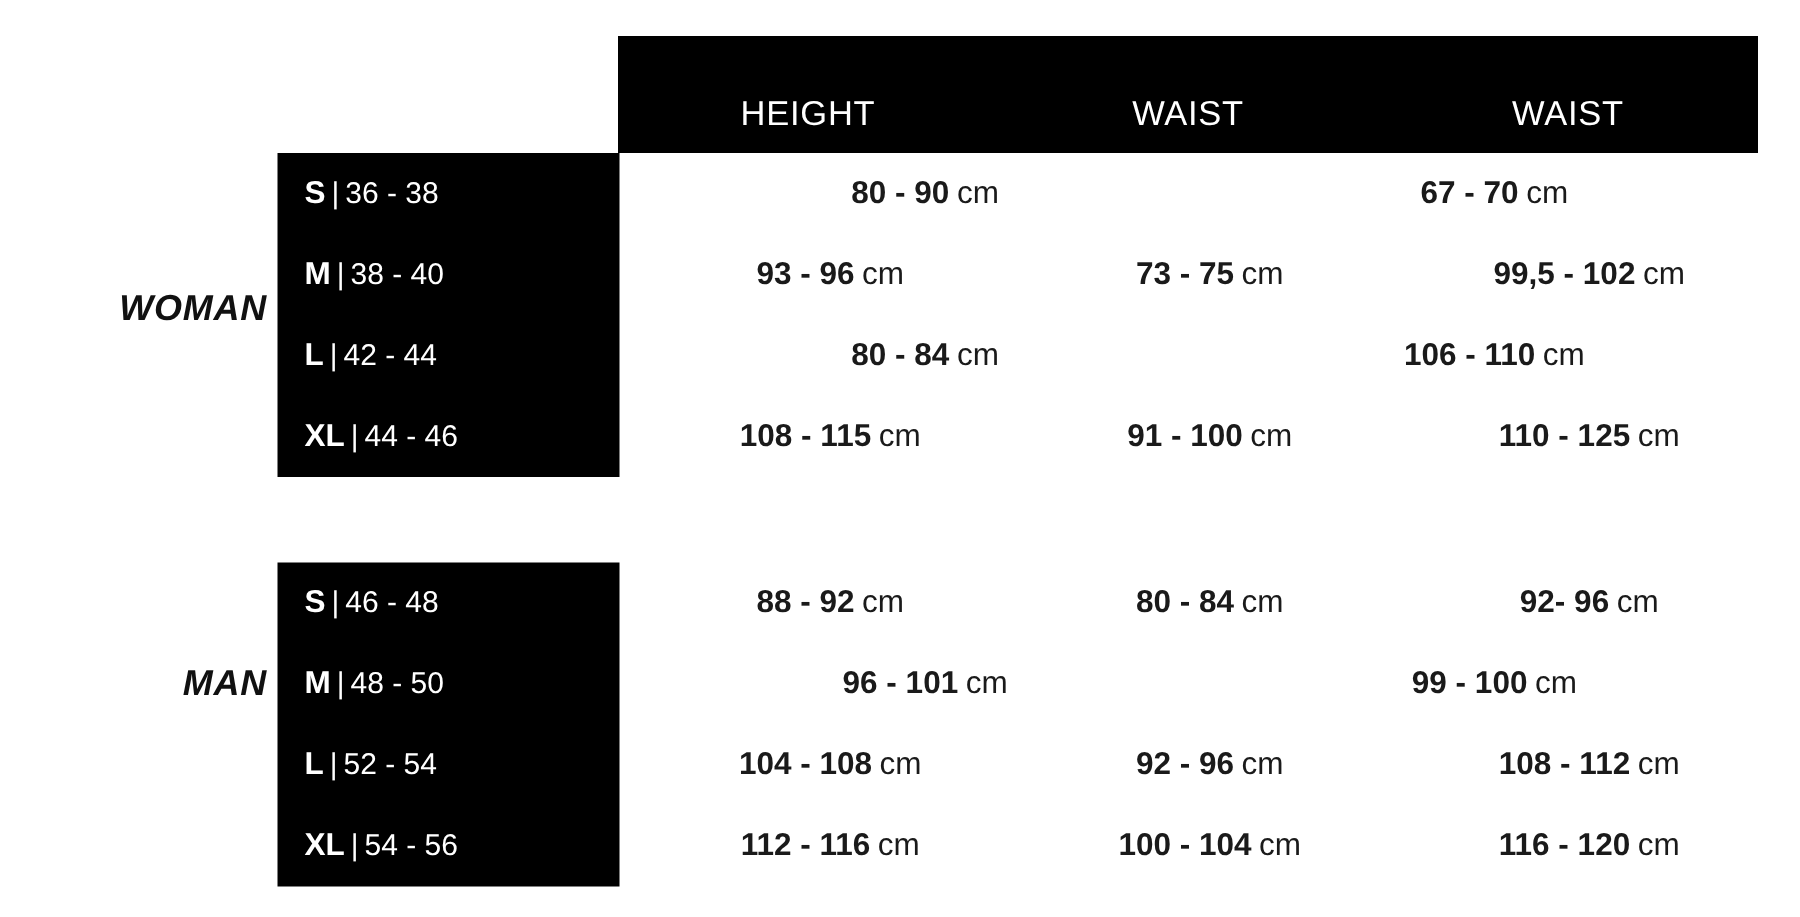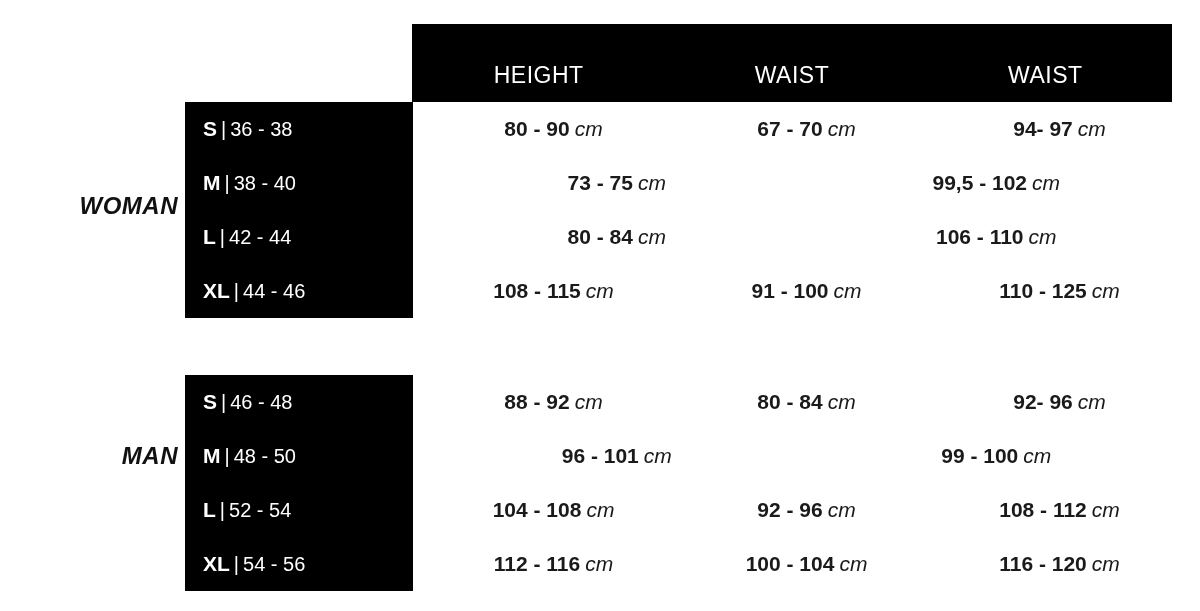--- a/index.html
+++ b/index.html
@@ -117,21 +117,20 @@
     font-size: 21px;
     color: #1a1a1a;
     white-space: nowrap;
   }
   .cell-meas .v {
     font-weight: bold;
   }
   .cell-meas .u {
     font-weight: normal;
     padding-left: 5px;
-    font-style: italic;
   }
 </style>
 </head>
 <body>
 
 <div class="sheet">
 
   <div class="header-band"></div>
   <div class="header-cells">
     <div class="header-cell">HEIGHT</div>
@@ -147,28 +146,28 @@
     <div class="row">
       <div class="cell-size">
         <span class="sz">S</span><span class="sep">|</span><span class="num">36 - 38</span>
       </div>
       <div class="cell-meas">
         <span class="v">80 - 90</span><span class="u">cm</span>
       </div>
       <div class="cell-meas">
         <span class="v">67 - 70</span><span class="u">cm</span>
       </div>
-      <div class="cell-meas">
-        <span class="v">94- 97</span><span class="u">cm</span>
-      </div>
     </div>
 
     <div class="row">
       <div class="cell-size">
         <span class="sz">M</span><span class="sep">|</span><span class="num">38 - 40</span>
+      </div>
+      <div class="cell-meas">
+        <span class="v">93 - 96</span><span class="u">cm</span>
       </div>
       <div class="cell-meas">
         <span class="v">73 - 75</span><span class="u">cm</span>
       </div>
       <div class="cell-meas">
         <span class="v">99,5 - 102</span><span class="u">cm</span>
       </div>
     </div>
 
     <div class="row">

